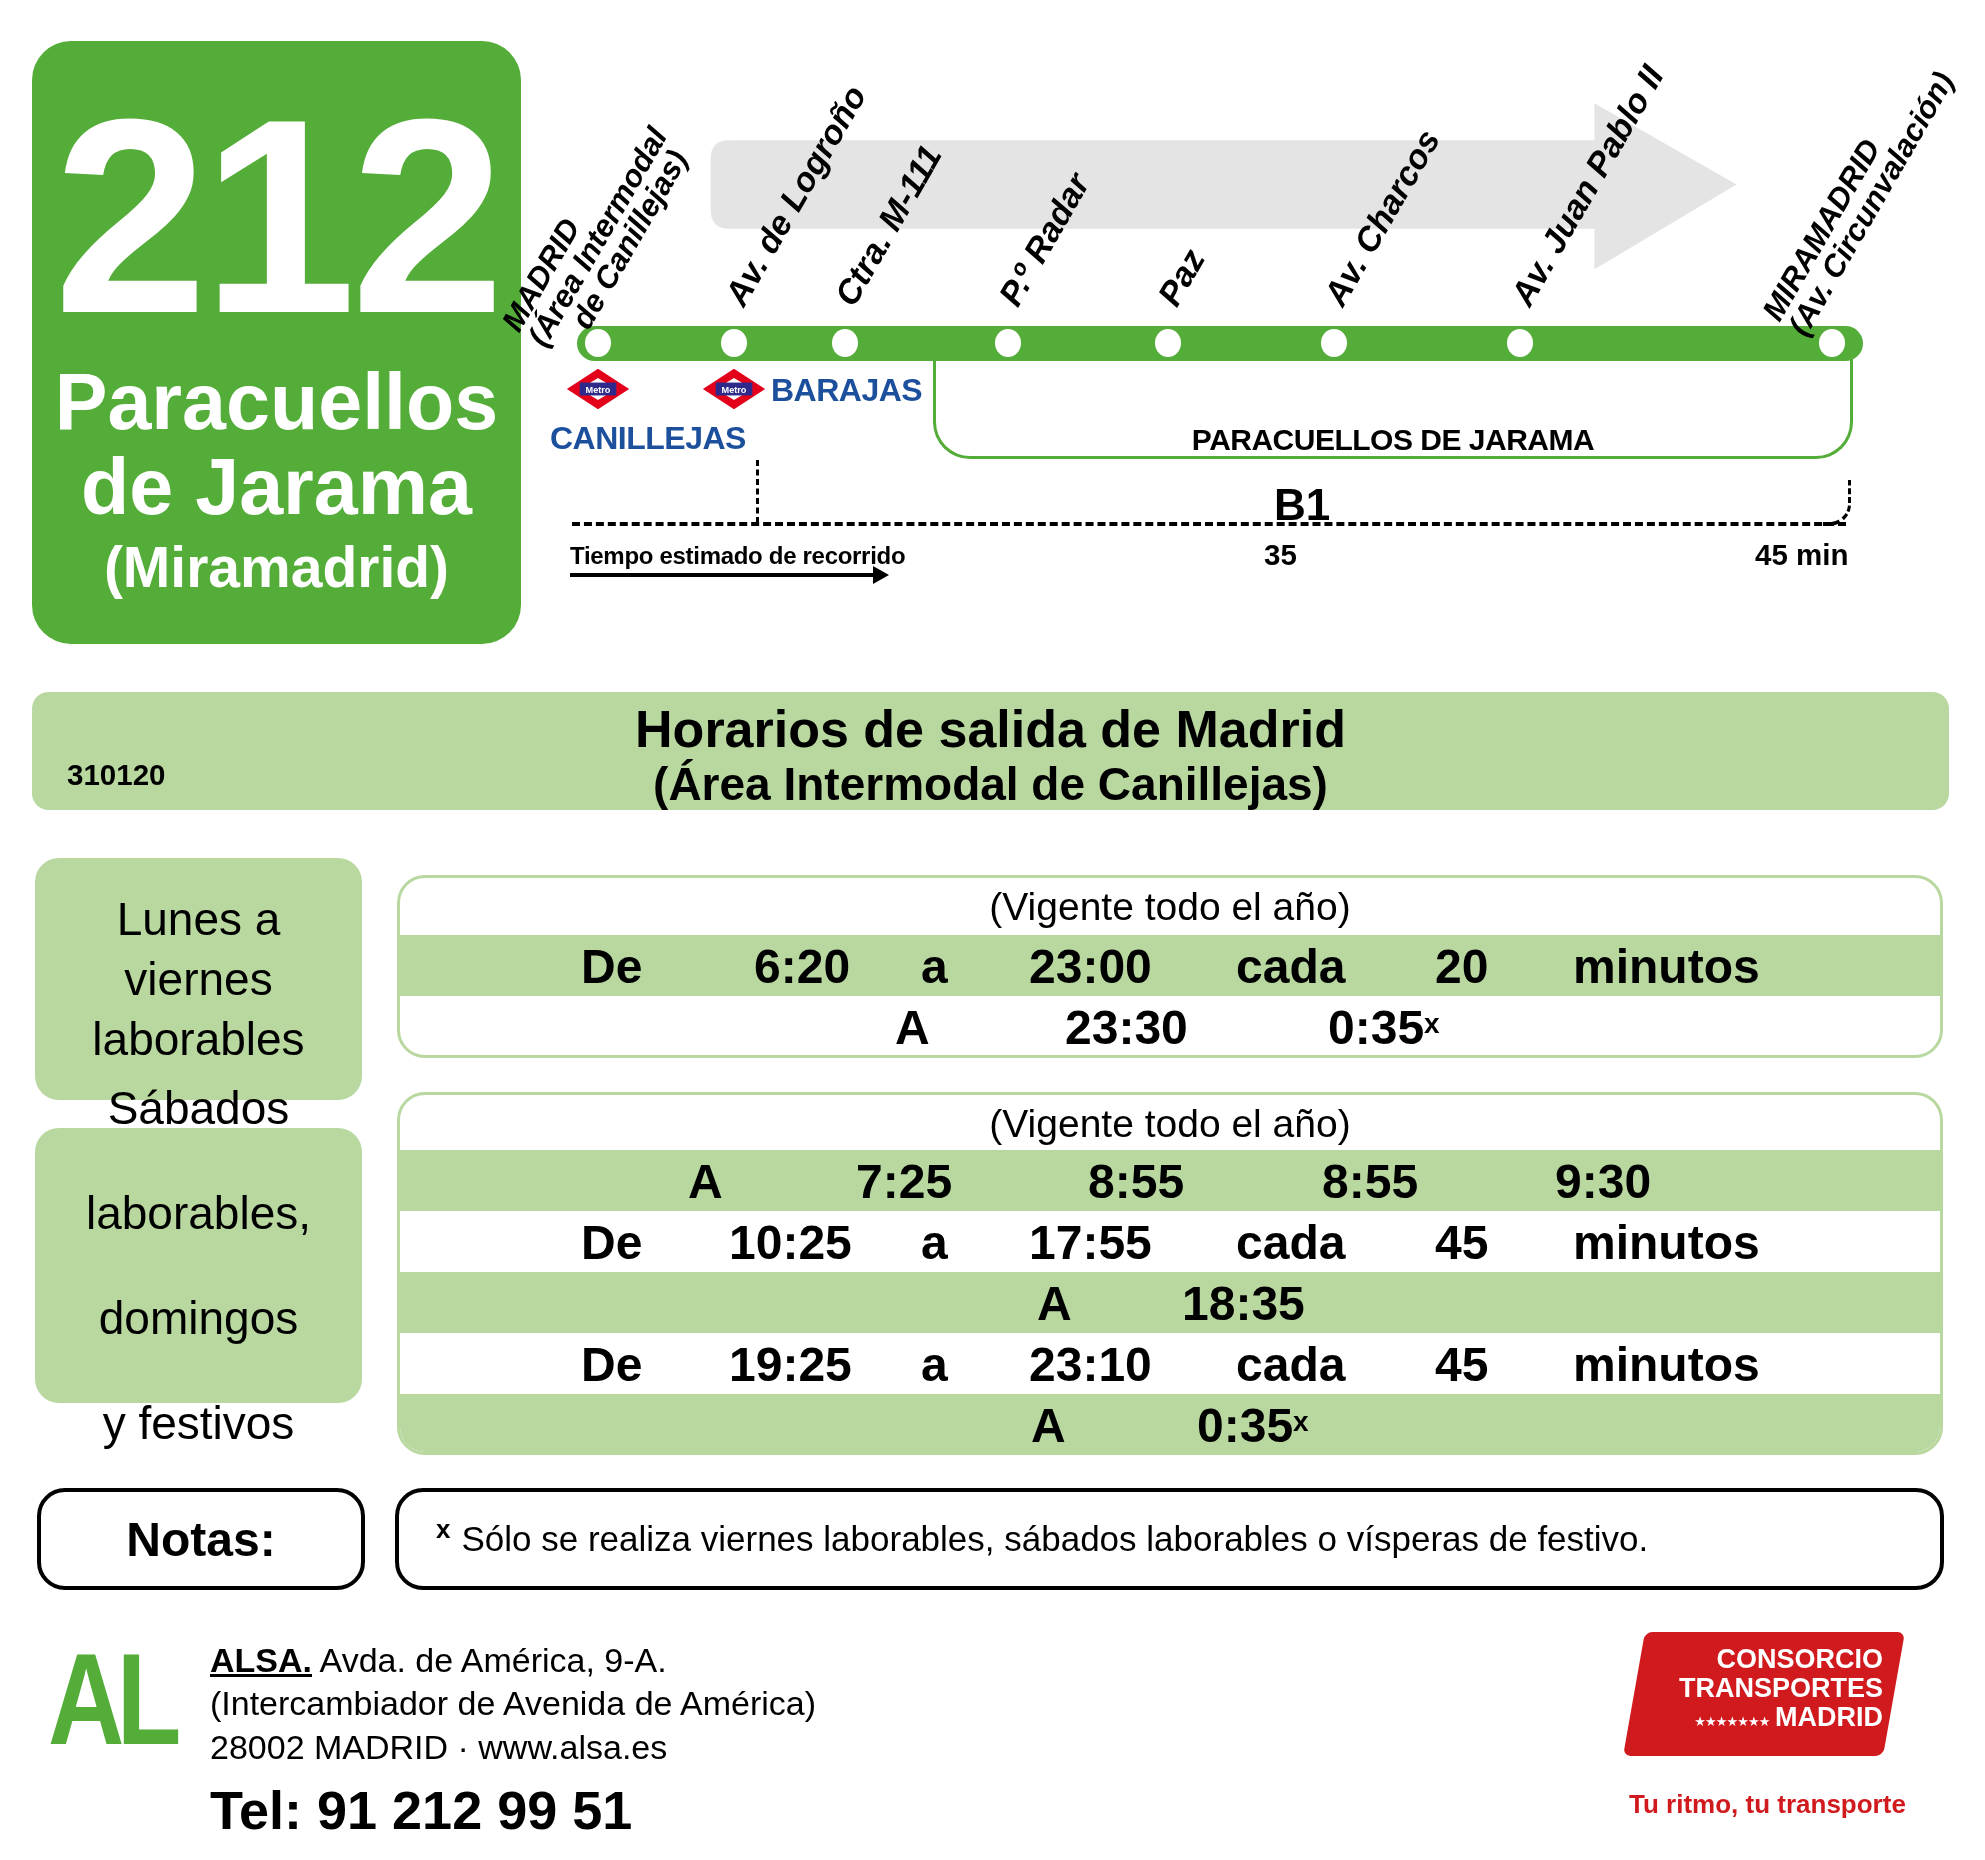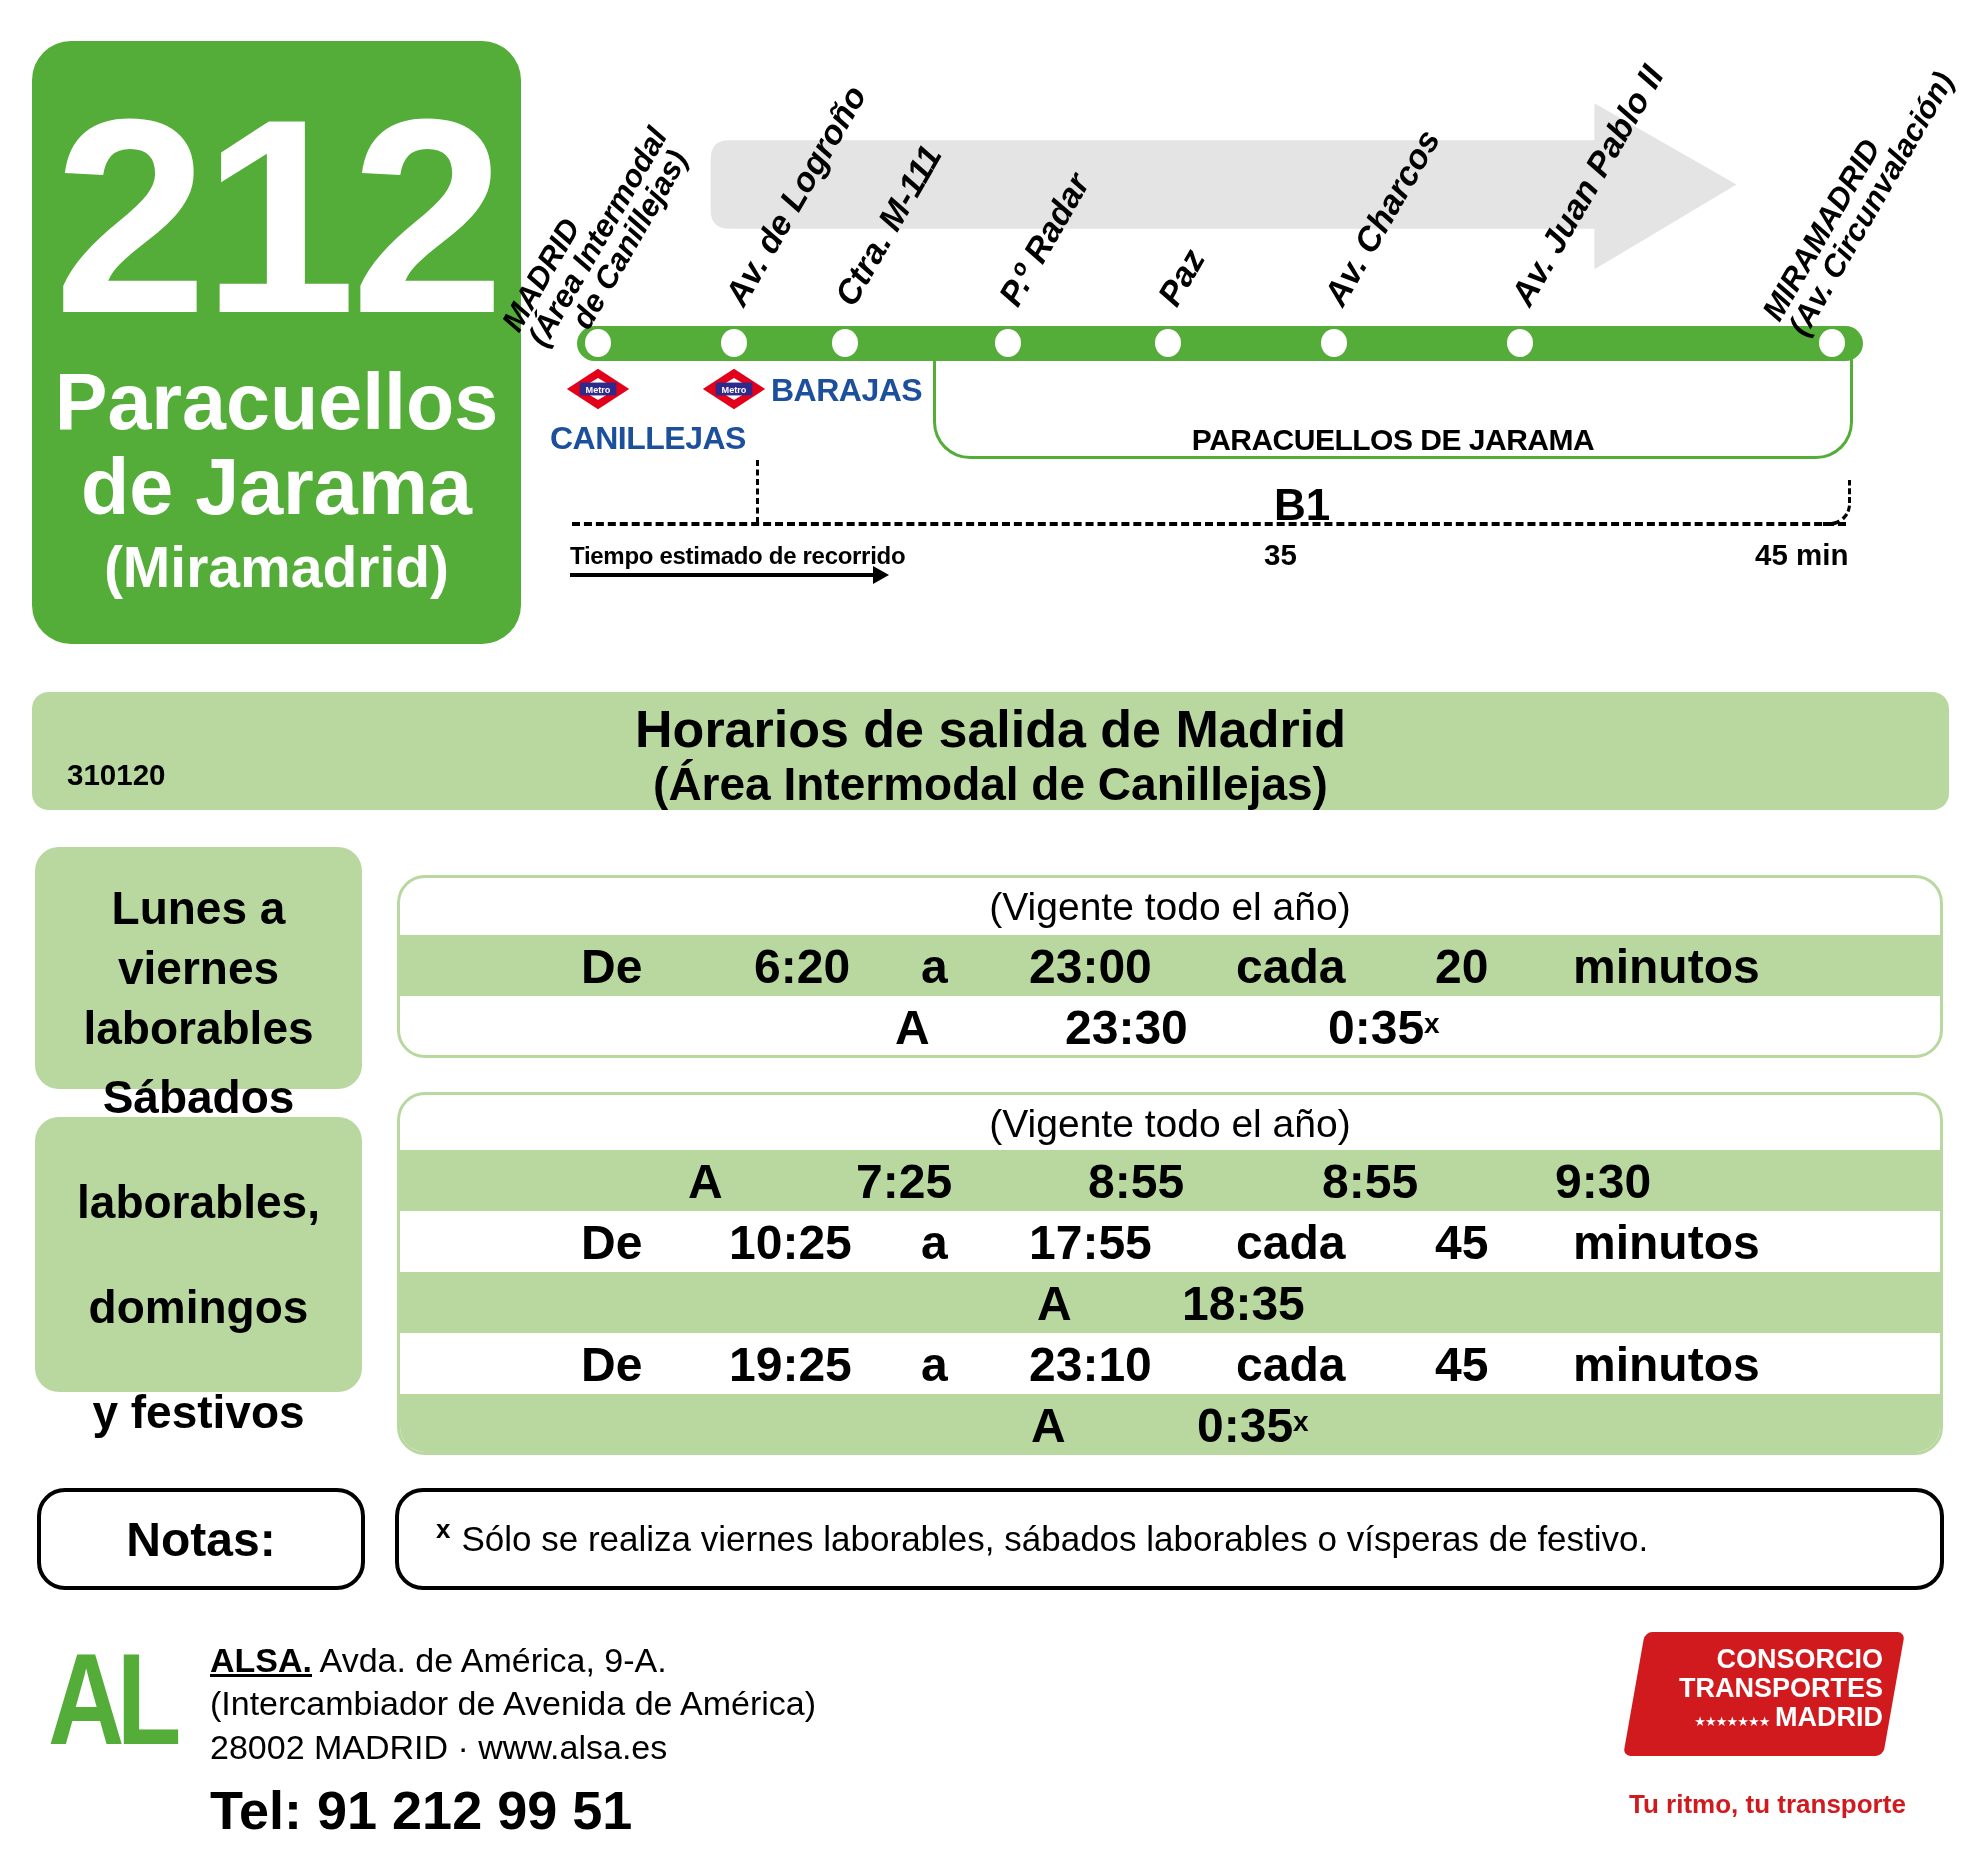--- a/index.html
+++ b/index.html
@@ -32,21 +32,21 @@
   .time-arrow-line { left: 570px; top: 573px; width: 305px; height: 3.7px; background: #000; }
   .time-arrow-head { left: 873px; top: 566px; width: 0; height: 0; border-left: 16.6px solid #000; border-top: 9.2px solid transparent; border-bottom: 9.2px solid transparent; }
 
   
   .hdr { left: 32px; top: 692px; width: 1917px; height: 118px; background: #b8d8a0; border-radius: 16.6px; }
   .hdr .code { position: absolute; left: 35px; top: 66px; font-weight: 700; font-size: 29.5px; }
   .hdr .t1 { position: absolute; left: 0; right: 0; top: 7.4px; text-align: center; font-weight: 700; font-size: 52px; }
   .hdr .t2 { position: absolute; left: 0; right: 0; top: 65px; text-align: center; font-weight: 700; font-size: 46px; }
 
   
-  .day-box { background: #b8d8a0; border-radius: 24px; text-align: center; font-weight: 700; font-size: 46px; line-height: 60px; display: flex; flex-direction: column; justify-content: center; }
+  .day-box { background: #b8d8a0; border-radius: 24px; text-align: center; font-weight: 400; font-size: 46px; line-height: 60px; display: flex; flex-direction: column; justify-content: center; margin-top: 11px; }
 
   
   .sched { border: 3.7px solid #b8d8a0; border-radius: 28px; overflow: hidden; background: #fff; }
   .sched .row { position: relative; height: 61px; width: 100%; }
   .sched .row.green { background: #b8d8a0; }
   .sched .row.head { height: 57px; }
   .sched .vig { position: absolute; left: 0; right: 0; top: 7.4px; text-align: center; font-size: 39px; }
   .cell { position: absolute; top: 5.5px; font-weight: 700; font-size: 48px; line-height: 52px; white-space: nowrap; }
   .cell sup { font-size: 28px; vertical-align: top; position: relative; top: -3.7px; }
 

